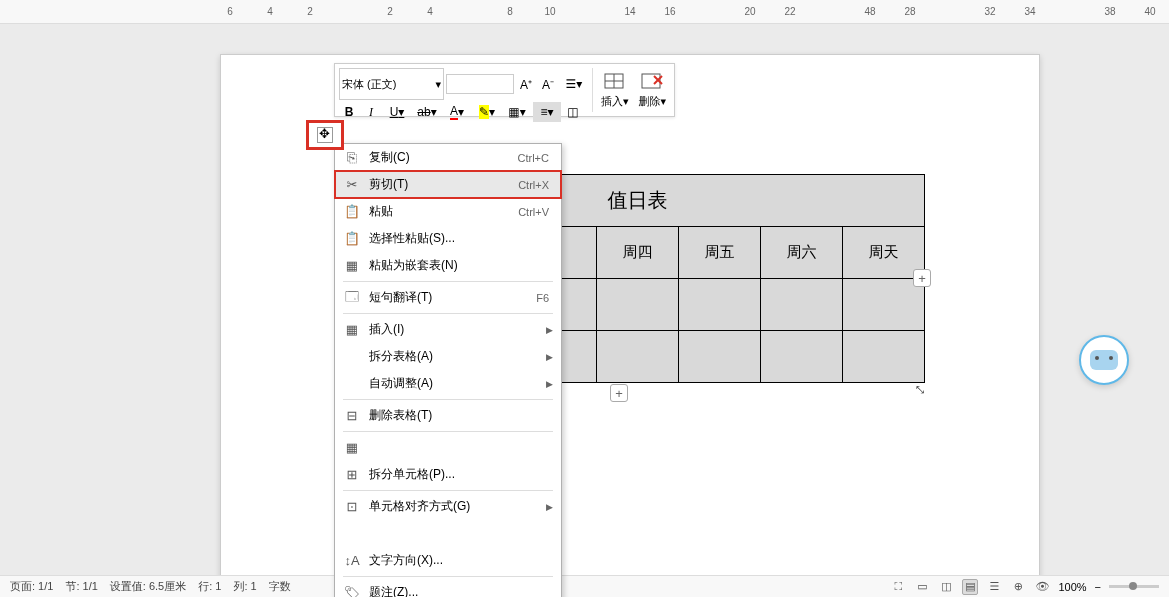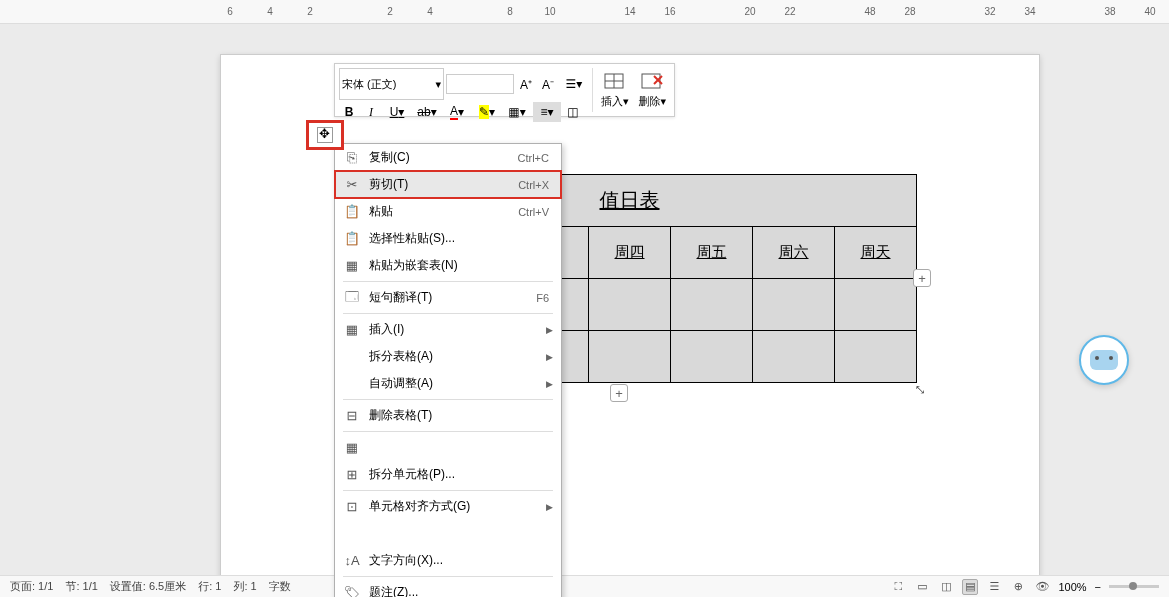--- a/index.html
+++ b/index.html
@@ -36,21 +36,21 @@
 .menu-item { display: flex; align-items: center; height: 27px; padding: 0 8px 0 8px; cursor: pointer; position: relative; }
 .menu-item.highlighted { background: #e8e8e8; }
 .menu-item.boxed { outline: 2px solid #d93025; outline-offset: -1px; }
 .menu-icon { width: 18px; height: 18px; display: flex; align-items: center; justify-content: center; font-size: 13px; color: #555; margin-right: 8px; }
 .menu-label { flex: 1; font-size: 12px; }
 .menu-shortcut { font-size: 11px; color: #666; margin-right: 4px; padding-left: 43px; }
 .menu-arrow { font-size: 9px; color: #666; }
 .menu-sep { height: 1px; background: #ddd; margin: 2px 8px; }
 
 
-.doc-table { position: absolute; left: 342px; top: 150px; border-collapse: collapse; z-index: 3; text-decoration: underline; }
+.doc-table { position: absolute; left: 350px; top: 150px; border-collapse: collapse; z-index: 3; }
 .doc-table td { border: 1px solid #000; background: #d9d9d9; text-align: center; font-size: 15px; height: 52px; }
 .title-cell { font-size: 20px !important; font-family: "SimSun", serif; padding: 8px; }
 .hdr-cell { width: 82px; }
 .add-btn-right { position: absolute; left: 913px; top: 245px; width: 18px; height: 18px; border: 1px solid #aaa; border-radius: 3px; display: flex; align-items: center; justify-content: center; font-size: 13px; color: #666; background: #fff; z-index: 4; }
 .add-btn-bottom { position: absolute; left: 610px; top: 360px; width: 18px; height: 18px; border: 1px solid #aaa; border-radius: 3px; display: flex; align-items: center; justify-content: center; font-size: 13px; color: #666; background: #fff; z-index: 4; }
 .resize-handle { position: absolute; left: 916px; top: 360px; width: 12px; height: 12px; font-size: 10px; z-index: 4; }
 
 
 .assist { position: absolute; right: 40px; top: 335px; width: 50px; height: 50px; border-radius: 50%; background: #fff; border: 2px solid #5fb8e8; display: flex; align-items: center; justify-content: center; box-shadow: 0 2px 6px rgba(0,0,0,0.15); z-index: 30; }
 .assist-face { width: 28px; height: 20px; background: #a8d4ef; border-radius: 6px; position: relative; }

